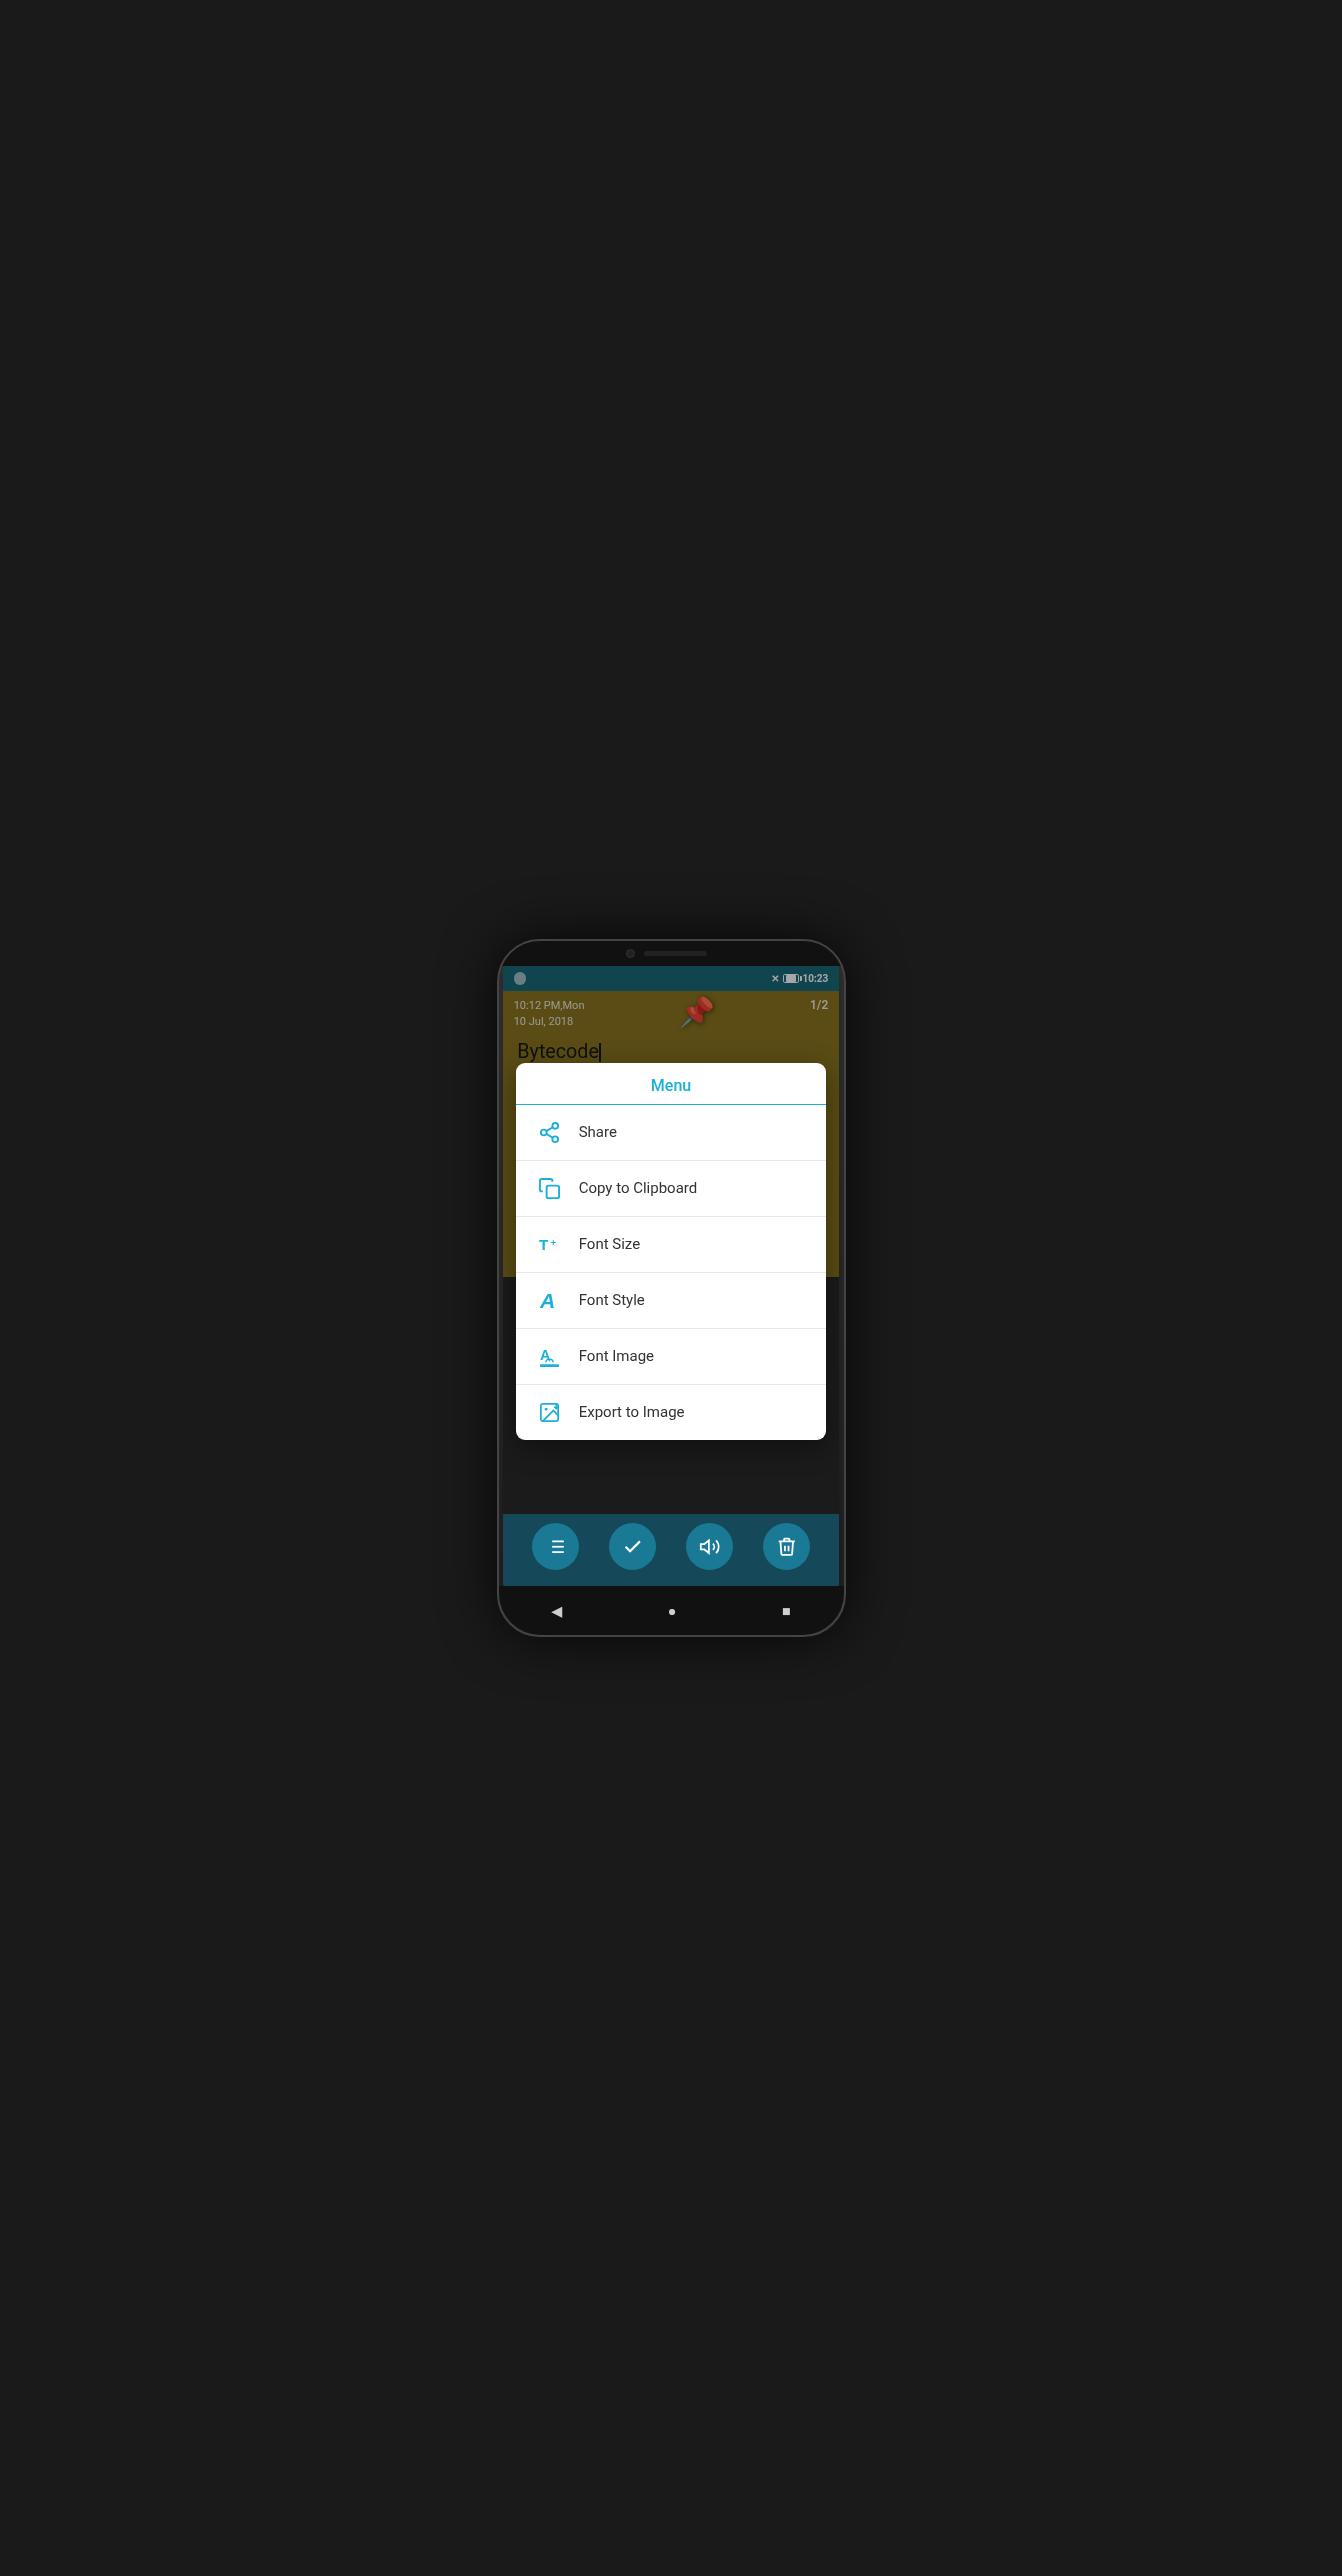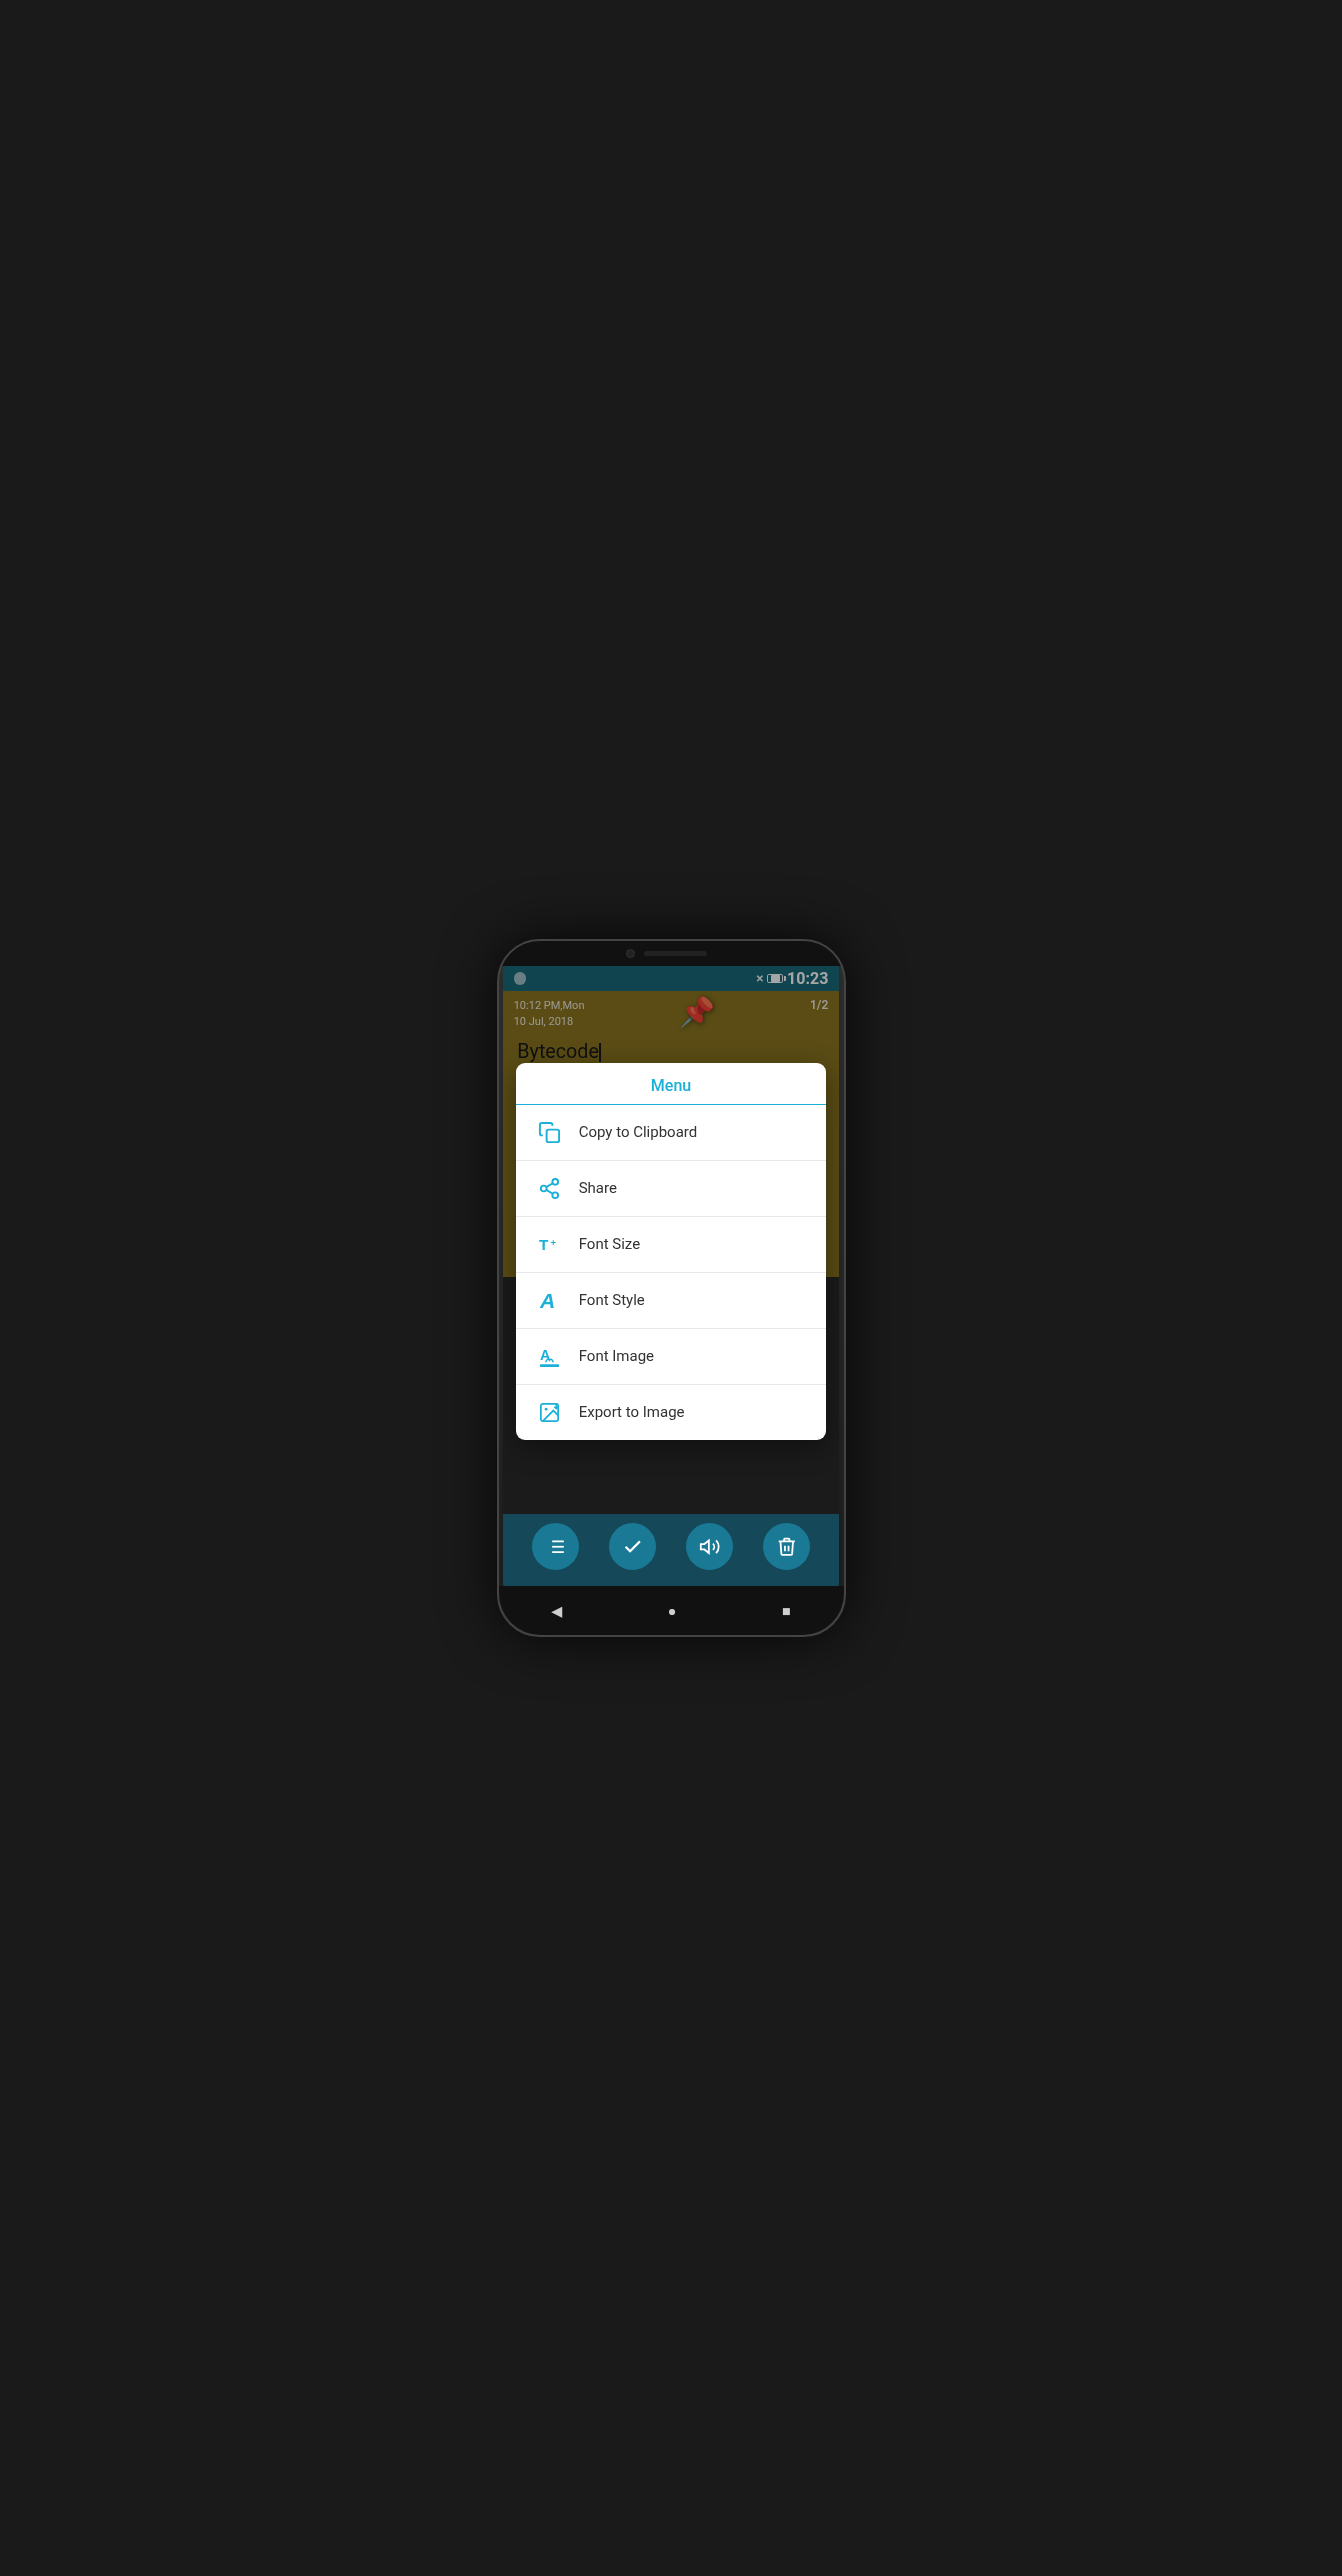--- a/index.html
+++ b/index.html
@@ -113,21 +113,21 @@
       background: white;
       border-radius: 0 0.9px 0.9px 0;
     }
     .battery-fill {
       width: 70%;
       height: 6.3px;
       background: white;
       border-radius: 0.9px;
     }
     .time-text {
-      font-size: 16px;
+      font-size: 10px;
       font-weight: 700;
       color: white;
     }
 
     
     .note-bg {
       background: #8a7520;
       position: relative;
       height: 286px;
     }
@@ -319,38 +319,38 @@
     <div class="overlay"></div>
 
     <div class="menu-dialog">
       <div class="menu-title-row">
         <span class="menu-title">Menu</span>
       </div>
 
       <div class="menu-item">
         <div class="menu-icon">
           <svg class="icon-svg" viewBox="0 0 24 24" fill="none" stroke="#1ab0d8" stroke-width="2">
-            <rect x="9" y="9" width="13" height="13" rx="2" ry="2"></rect>
-            <path d="M5 15H4a2 2 0 0 1-2-2V4a2 2 0 0 1 2-2h9a2 2 0 0 1 2 2v1"></path>
-          </svg>
-        </div>
-        <span class="menu-label">Copy to Clipboard</span>
-      </div>
-
-      <div class="menu-item">
-        <div class="menu-icon">
-          <svg class="icon-svg" viewBox="0 0 24 24" fill="none" stroke="#1ab0d8" stroke-width="2">
             <circle cx="18" cy="5" r="3"></circle>
             <circle cx="6" cy="12" r="3"></circle>
             <circle cx="18" cy="19" r="3"></circle>
             <line x1="8.59" y1="13.51" x2="15.42" y2="17.49"></line>
             <line x1="15.41" y1="6.51" x2="8.59" y2="10.49"></line>
           </svg>
         </div>
         <span class="menu-label">Share</span>
+      </div>
+
+      <div class="menu-item">
+        <div class="menu-icon">
+          <svg class="icon-svg" viewBox="0 0 24 24" fill="none" stroke="#1ab0d8" stroke-width="2">
+            <rect x="9" y="9" width="13" height="13" rx="2" ry="2"></rect>
+            <path d="M5 15H4a2 2 0 0 1-2-2V4a2 2 0 0 1 2-2h9a2 2 0 0 1 2 2v1"></path>
+          </svg>
+        </div>
+        <span class="menu-label">Copy to Clipboard</span>
       </div>
 
 
 
       <div class="menu-item">
         <div class="menu-icon">
           <svg class="icon-svg" viewBox="0 0 24 24" fill="#1ab0d8" style="font-size:22px">
             <text x="1" y="18" font-size="16" font-weight="900" font-family="Arial" fill="#1ab0d8">T</text>
             <text x="13" y="14" font-size="10" font-weight="700" font-family="Arial" fill="#1ab0d8">+</text>
           </svg>

